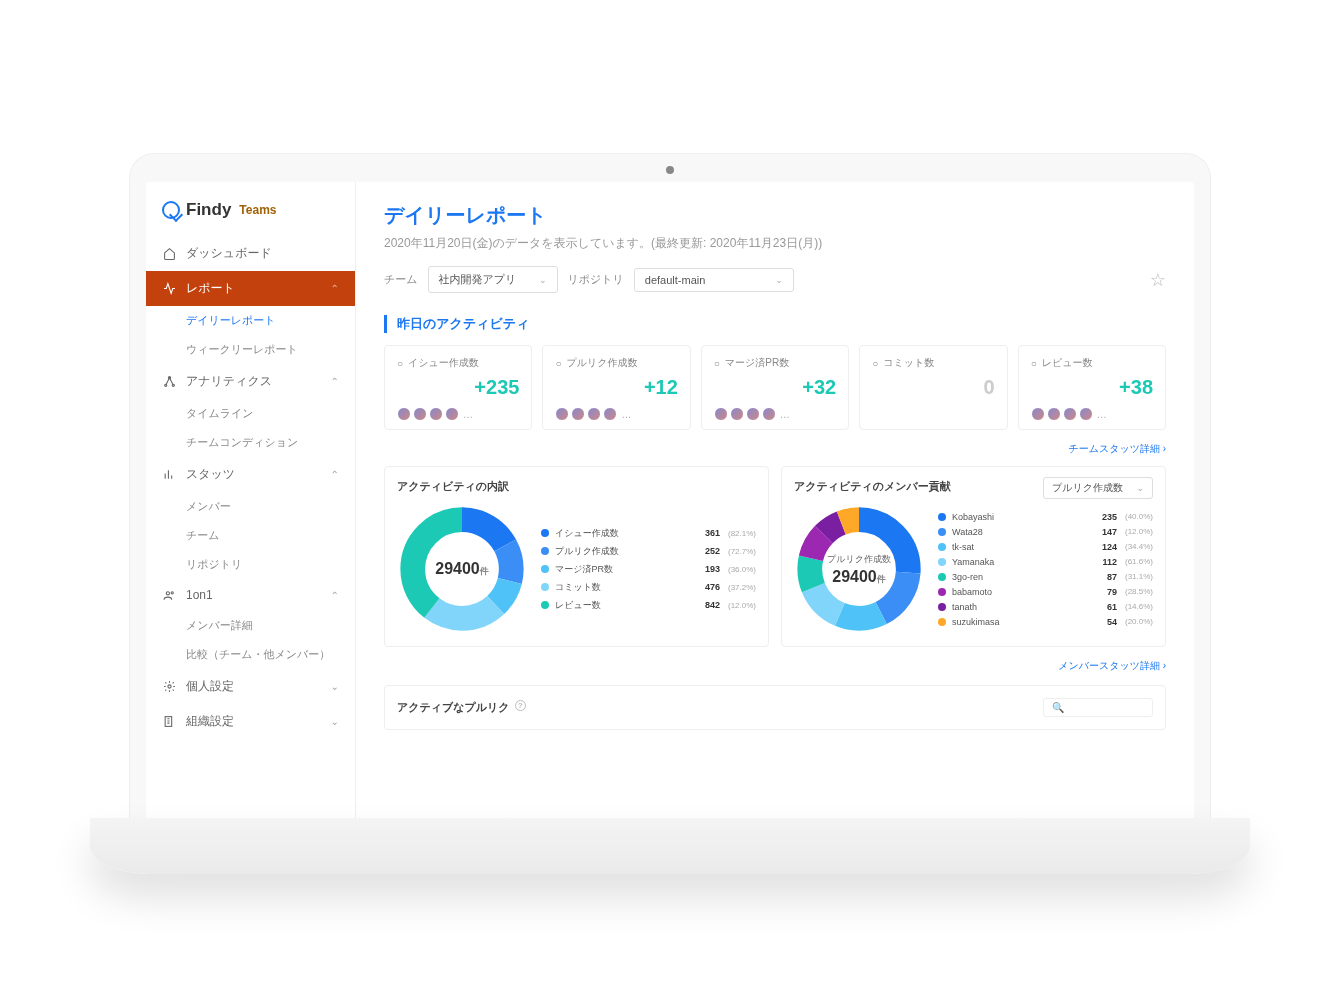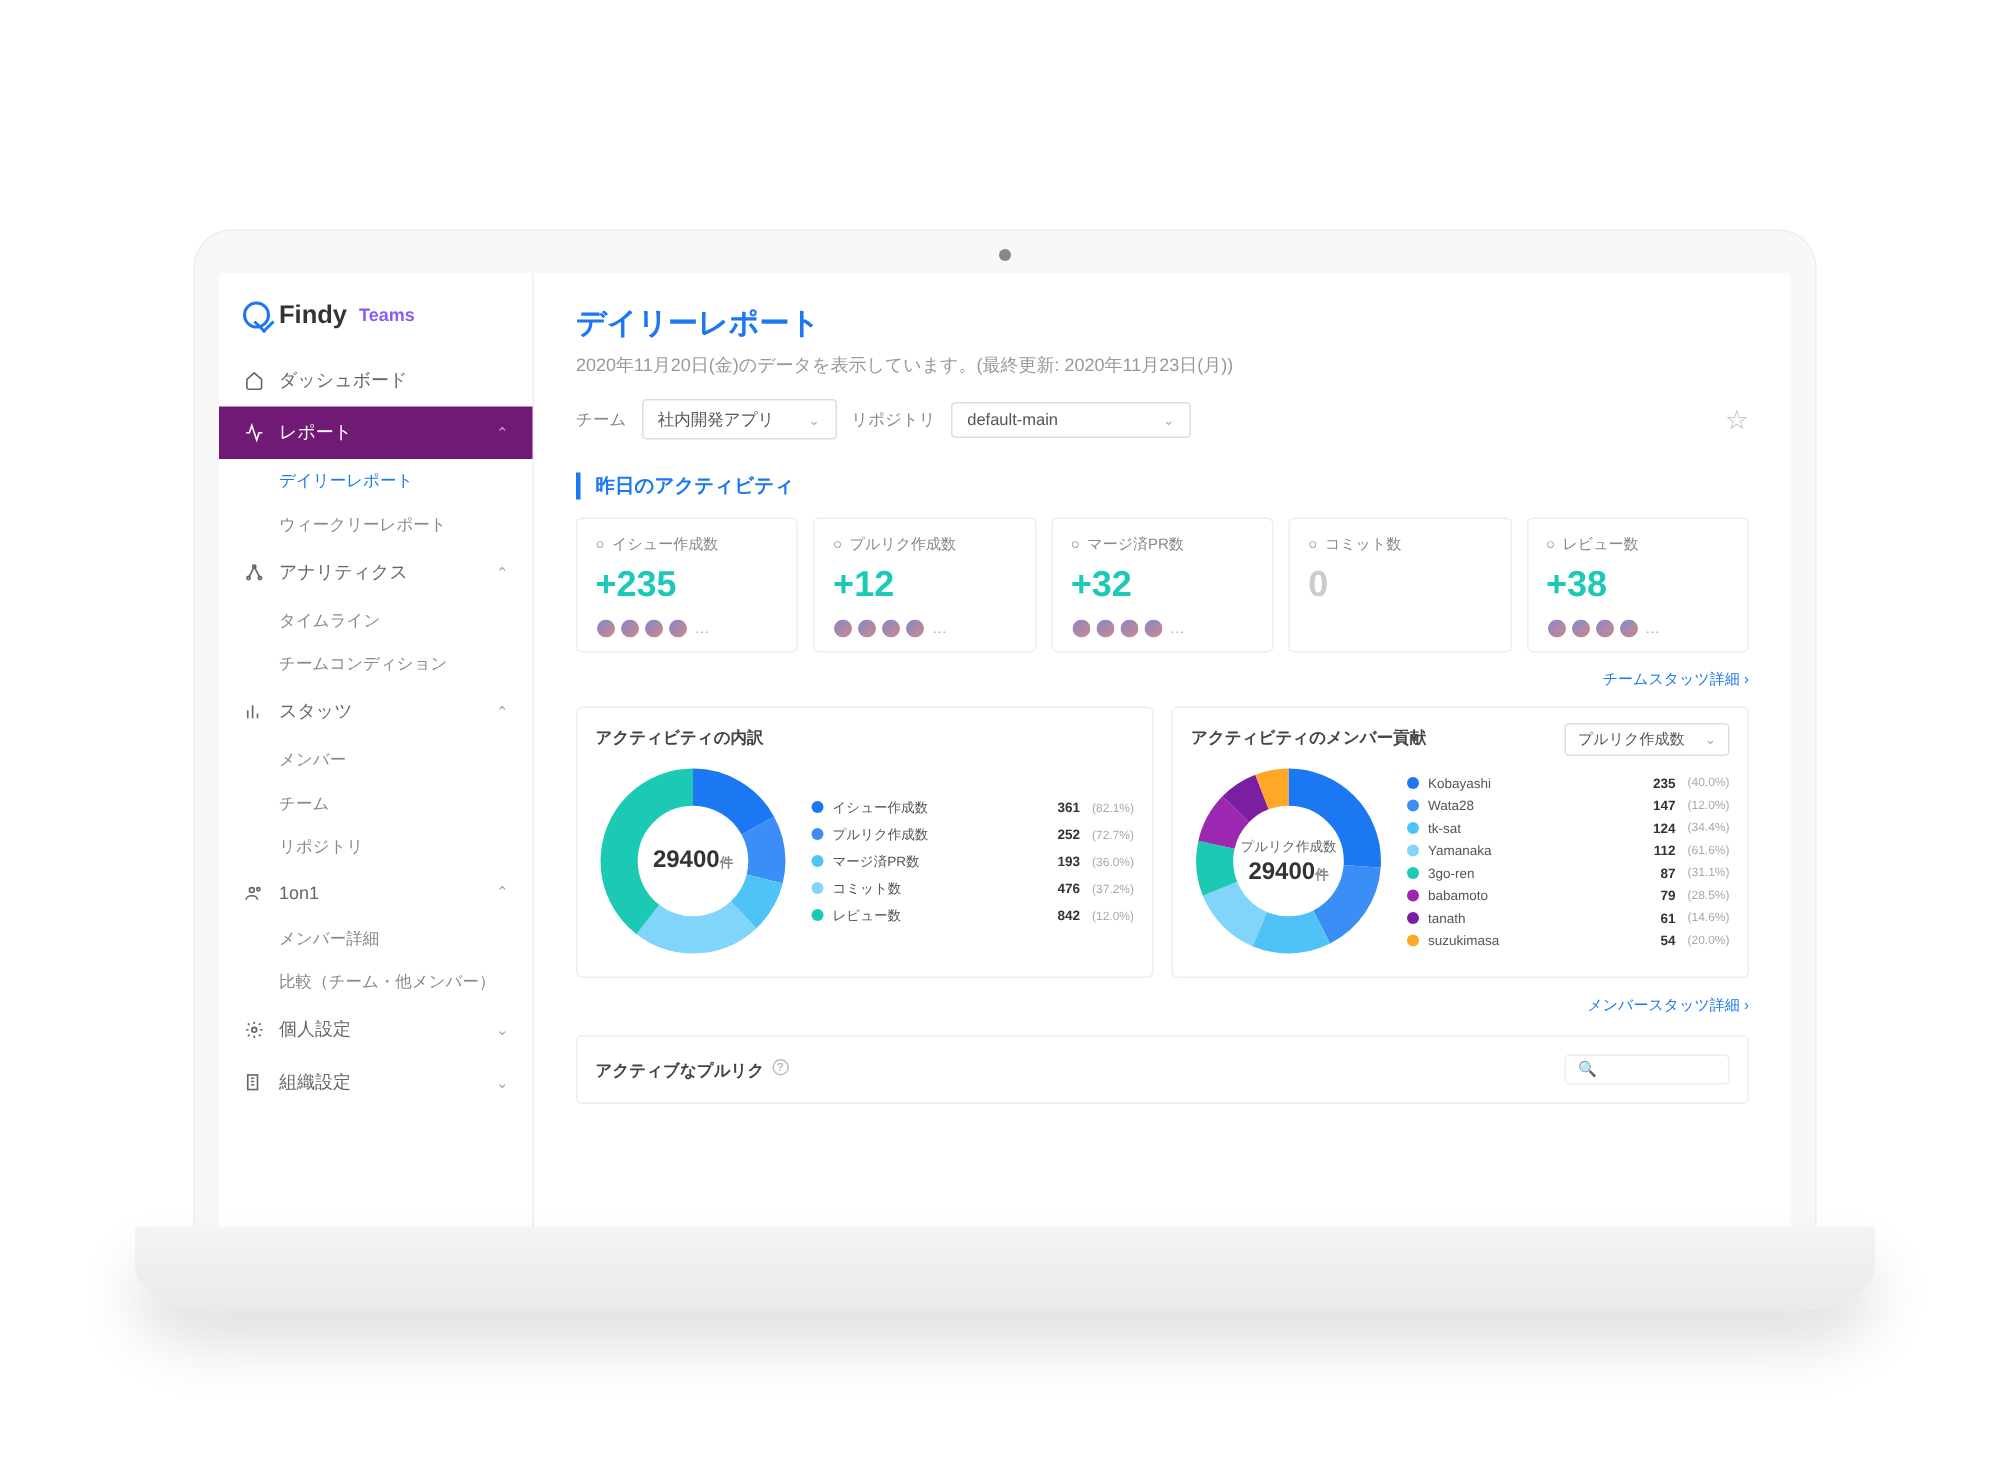--- a/index.html
+++ b/index.html
@@ -9,24 +9,24 @@
 .camera { position: absolute; top: 12px; left: 50%; transform: translateX(-50%); width: 8px; height: 8px; background: #888; border-radius: 50%; }
 .bezel { position: absolute; top: 28px; left: 16px; right: 16px; bottom: 0; background: #fff; border-radius: 4px 4px 0 0; overflow: hidden; display: flex; }
 .base { width: 1160px; height: 56px; position: absolute; bottom: -40px; left: 50%; transform: translateX(-50%); background: linear-gradient(#f4f4f4,#eaeaea); border-radius: 0 0 60px 60px / 0 0 28px 28px; box-shadow: 0 24px 40px rgba(0,0,0,0.12); }
 .laptop-wrap { position: relative; }
 
 .sidebar { width: 210px; background: #fff; border-right: 1px solid #eee; display: flex; flex-direction: column; font-size: 12px; }
 .logo { display: flex; align-items: center; gap: 6px; padding: 18px 16px 16px; }
 .logo-mark { width: 18px; height: 18px; border: 2.5px solid #1c77f2; border-radius: 50%; position: relative; }
 .logo-mark::after { content: ""; position: absolute; right: -3px; bottom: -3px; width: 8px; height: 8px; border: 2.5px solid #1c77f2; border-left: none; border-top: none; transform: rotate(45deg); }
 .logo-name { font-weight: 700; font-size: 17px; color: #333; }
-.logo-sub { font-size: 12px; color: #8b5cf6; font-weight: 600; margin-left: 2px; }
+.logo-sub { font-size: 12px; color: #a16207; font-weight: 600; margin-left: 2px; }
 
 .nav-item { display: flex; align-items: center; gap: 10px; padding: 9px 16px; color: #666; cursor: pointer; position: relative; }
-.nav-item.active { background: #701a75; color: #fff; }
+.nav-item.active { background: #c2410c; color: #fff; }
 .nav-item .chev { margin-left: auto; font-size: 10px; opacity: .6; }
 .nav-sub { padding: 7px 16px 7px 40px; color: #888; font-size: 11px; cursor: pointer; }
 .nav-sub.active { color: #1c77f2; }
 .icon-box { width: 14px; height: 14px; display: inline-flex; align-items: center; justify-content: center; }
 
 .main { flex: 1; padding: 20px 28px 0; overflow: hidden; background: #fff; }
 .page-h { display: flex; flex-direction: column; gap: 6px; }
 .title { color: #1c77f2; font-size: 20px; font-weight: 700; }
 .subtitle { color: #999; font-size: 12px; }
 
@@ -34,21 +34,21 @@
 .filter-label { color: #888; }
 .select { border: 1px solid #ddd; border-radius: 3px; padding: 5px 10px; min-width: 130px; display: flex; align-items: center; justify-content: space-between; color: #555; background: #fff; cursor: pointer; }
 .select .chev { font-size: 9px; color: #aaa; }
 .star { margin-left: auto; color: #bbb; font-size: 18px; cursor: pointer; }
 
 .section-title { border-left: 3px solid #1c77f2; padding-left: 10px; color: #1c77f2; font-weight: 700; font-size: 13px; margin-top: 22px; }
 
 .stat-row { display: flex; gap: 10px; margin-top: 12px; }
 .stat-card { flex: 1; border: 1px solid #eee; border-radius: 4px; padding: 10px 12px 8px; background: #fff; }
 .stat-head { display: flex; align-items: center; gap: 5px; color: #888; font-size: 10px; }
-.stat-val { font-size: 24px; font-weight: 700; text-align: left; margin-top: 6px; color: #1cc9b5; }
+.stat-val { font-size: 20px; font-weight: 700; text-align: right; margin-top: 6px; color: #1cc9b5; }
 .stat-val.zero { color: #ccc; }
 .avatars { display: flex; gap: 2px; margin-top: 8px; align-items: center; }
 .av { width: 14px; height: 14px; border-radius: 50%; background: linear-gradient(135deg,#88c,#c88); border: 1px solid #fff; }
 .av-more { color: #aaa; font-size: 10px; margin-left: 2px; }
 
 .link-right { text-align: right; margin-top: 8px; }
 .link-right a { color: #1c77f2; font-size: 10px; text-decoration: none; cursor: pointer; }
 
 .chart-row { display: flex; gap: 12px; margin-top: 10px; }
 .chart-card { flex: 1; border: 1px solid #eee; border-radius: 4px; padding: 12px; background: #fff; position: relative; }

